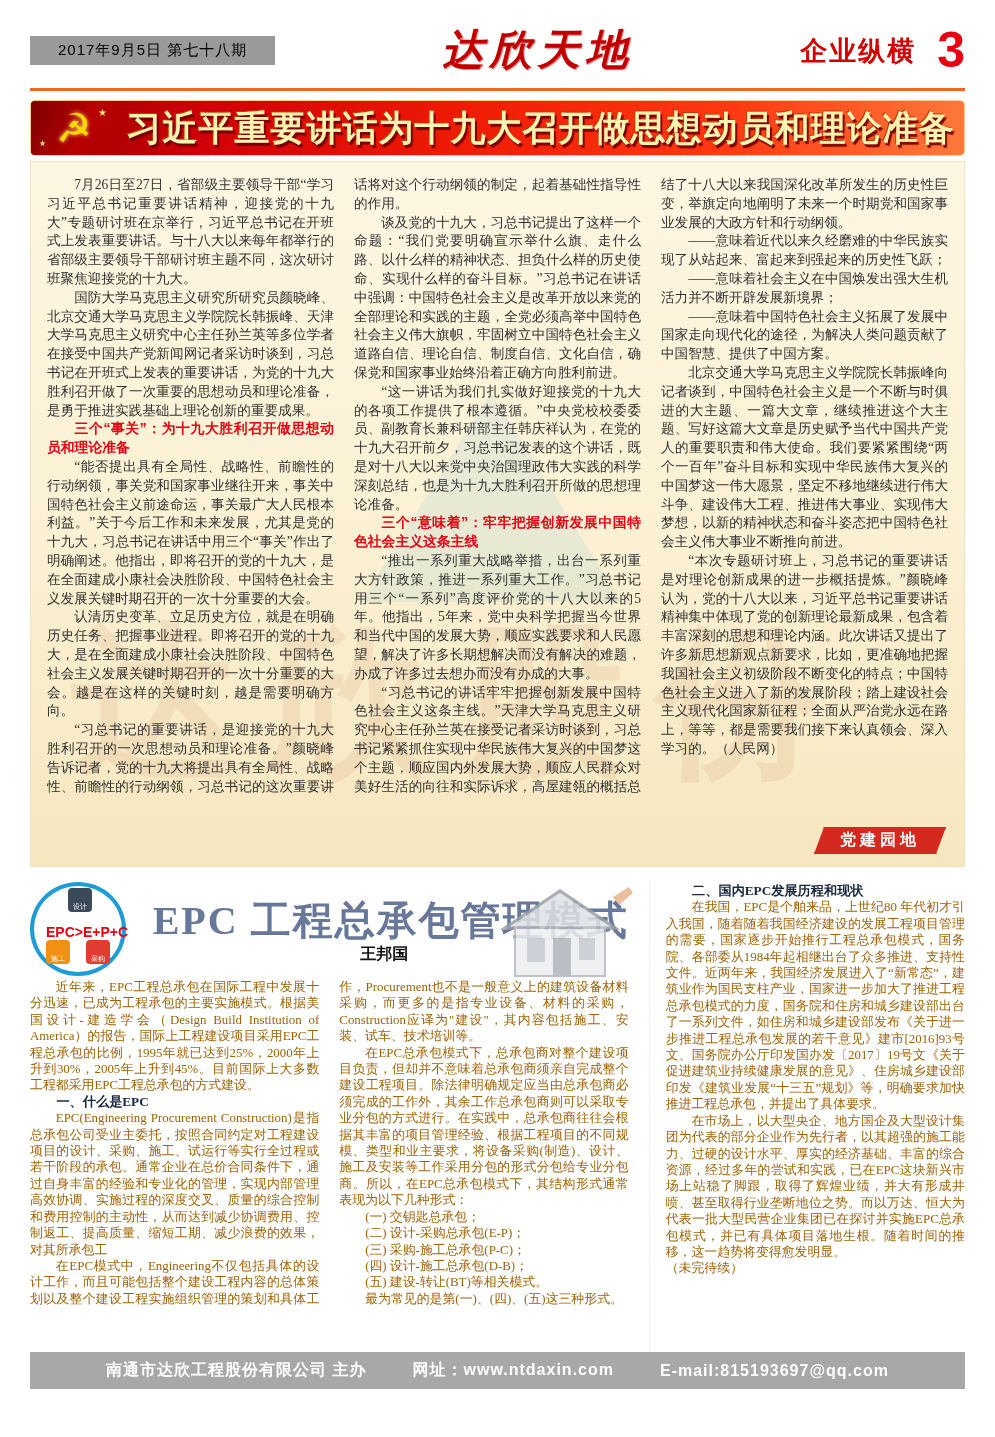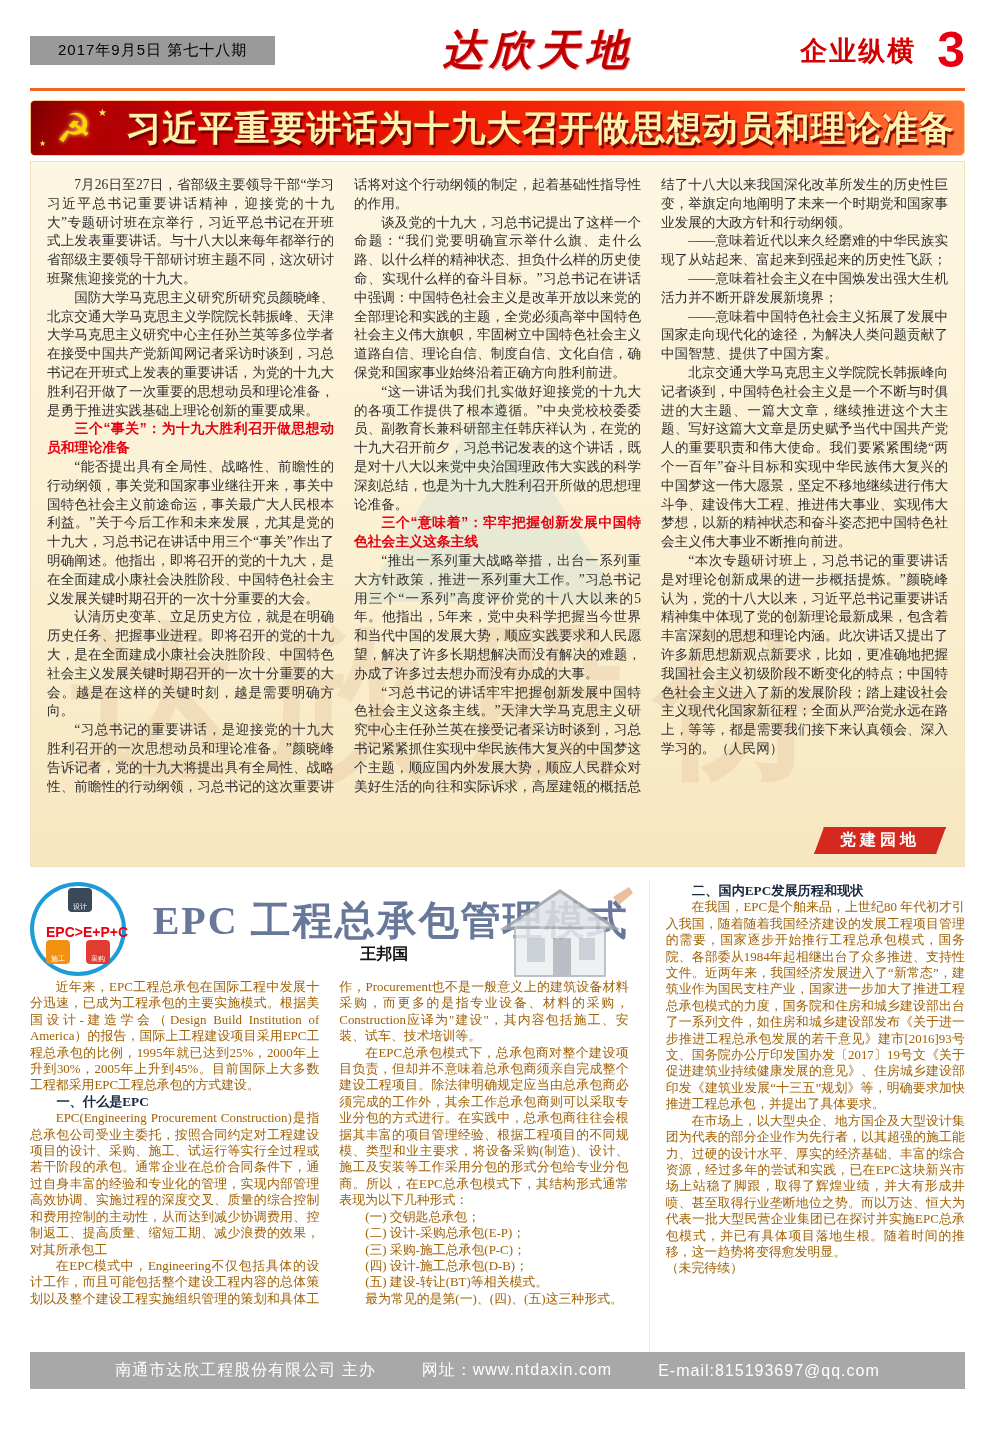--- a/index.html
+++ b/index.html
@@ -80,21 +80,21 @@
               text-indent:2em; color:#a16207; }
   .a2-cols p.subhead2, .art2-right p.subhead2 { font-weight:bold; color:#18263e; text-indent:2em;
               font-size:13.2px; }
   .art2-right { padding-top:4px; border-left:1px solid #eee; padding-left:16px; }
   .tbc { text-align:right; text-indent:0 !important; padding-right:6px; }
 
   
   .ftr { position:absolute; left:30px; right:30px; bottom:48px; height:37px; background:#a8a8a8;
          color:#fff; font-family:"Liberation Sans",sans-serif; font-size:16px;
          display:flex; align-items:center; justify-content:center; gap:46px; letter-spacing:1px; }
-  .ftr span { white-space:nowrap; }
+  .ftr span { white-space:nowrap;font-weight:bold; }
 </style>
 </head>
 <body>
 
 <div class="page">
 
   <div class="hdr">
     <div class="hdr-date">2017年9月5日  第七十八期</div>
     <div class="hdr-mast">达欣天地</div>
     <div class="hdr-right">

